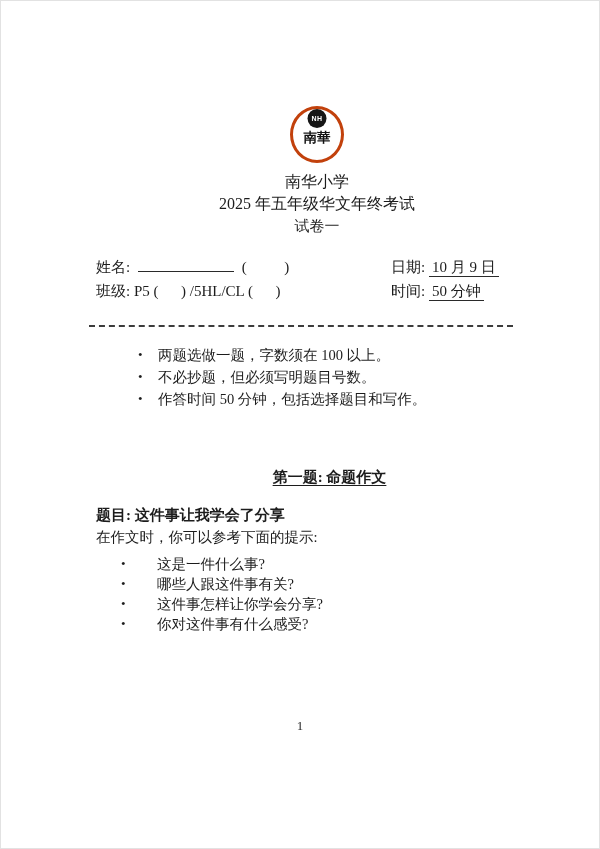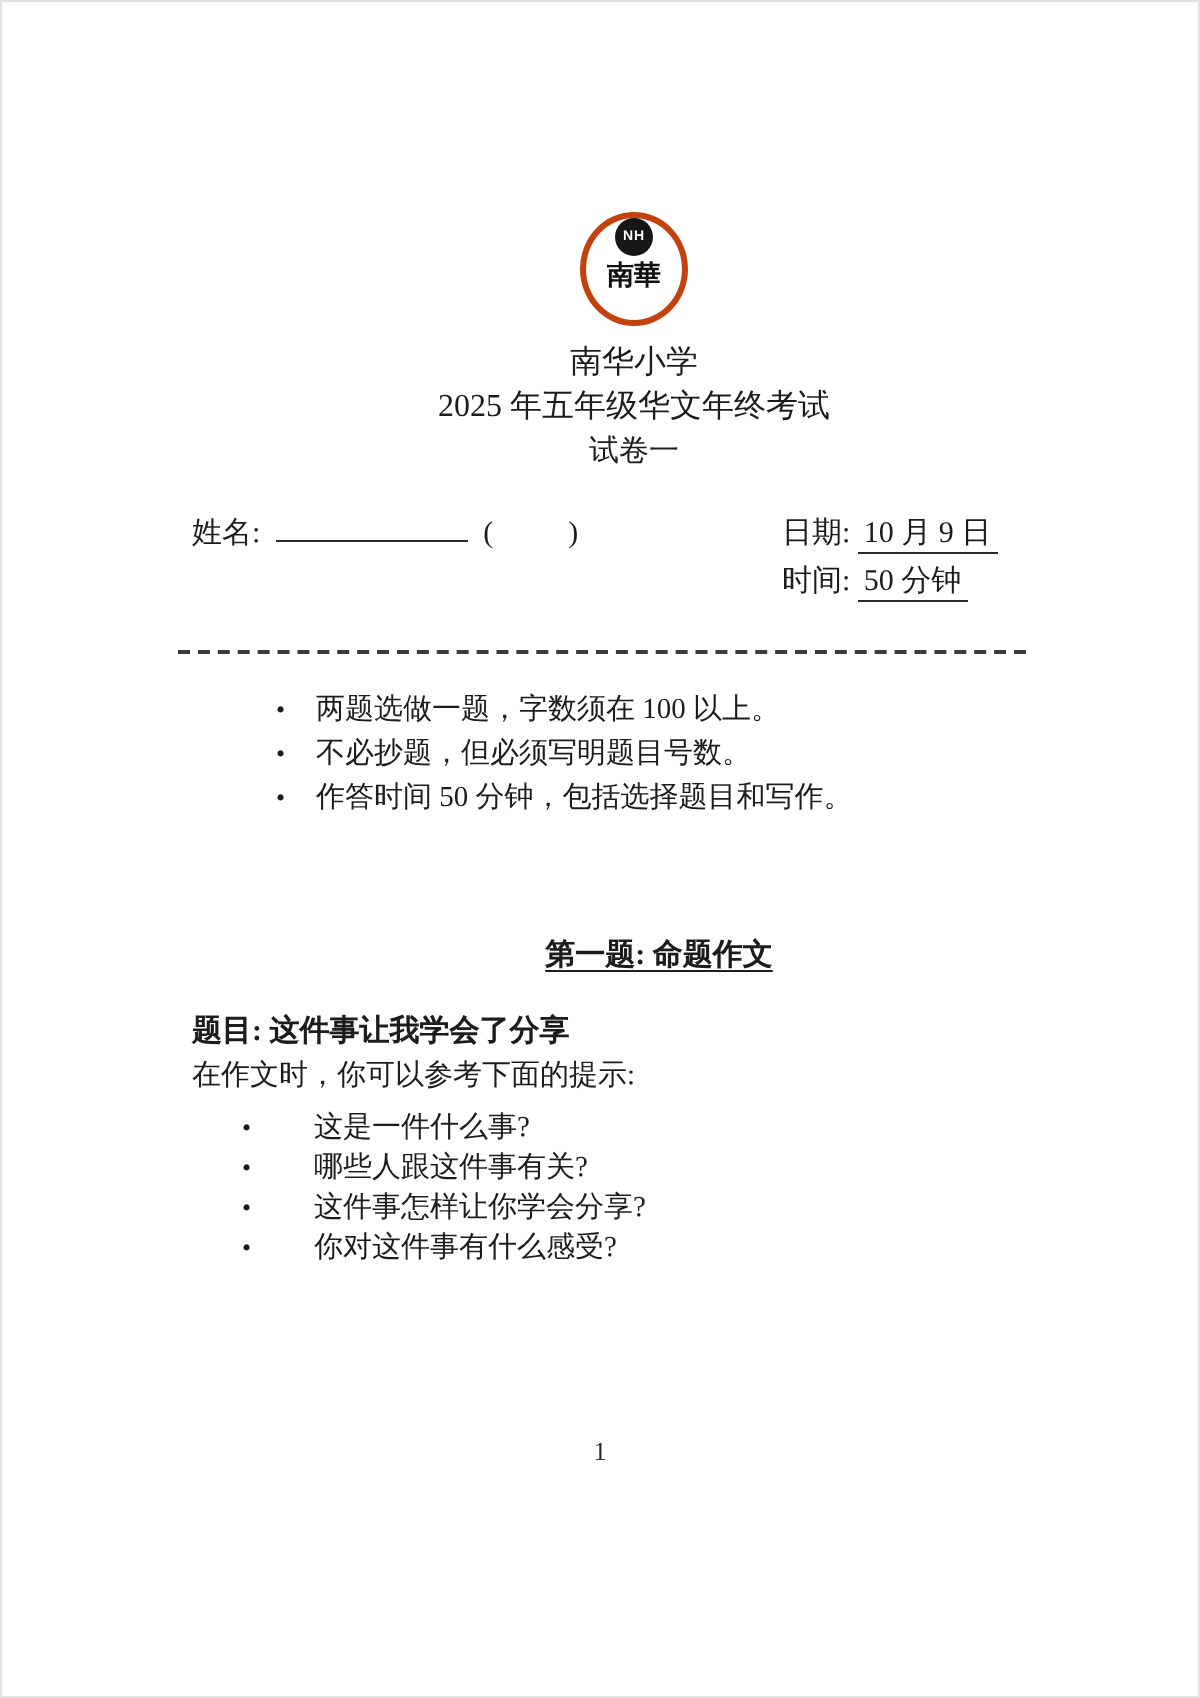--- a/index.html
+++ b/index.html
@@ -102,20 +102,24 @@
 
   <div class="content">
 
     <section class="info">
       <div class="info-left">
         <div class="info-row">
           <span>姓名:</span>
           <span class="blank-line"></span>
           <span class="pre">(          )</span>
         </div>
+        <div class="info-row">
+          <span>班级:</span>
+          <span class="pre">P5 (      ) /5HL/CL (      )</span>
+        </div>
       </div>
       <div class="info-right">
         <div class="info-row">
           <span>日期:</span>
           <span class="uline">10 月 9 日</span>
         </div>
         <div class="info-row">
           <span>时间:</span>
           <span class="uline">50 分钟</span>
         </div>

